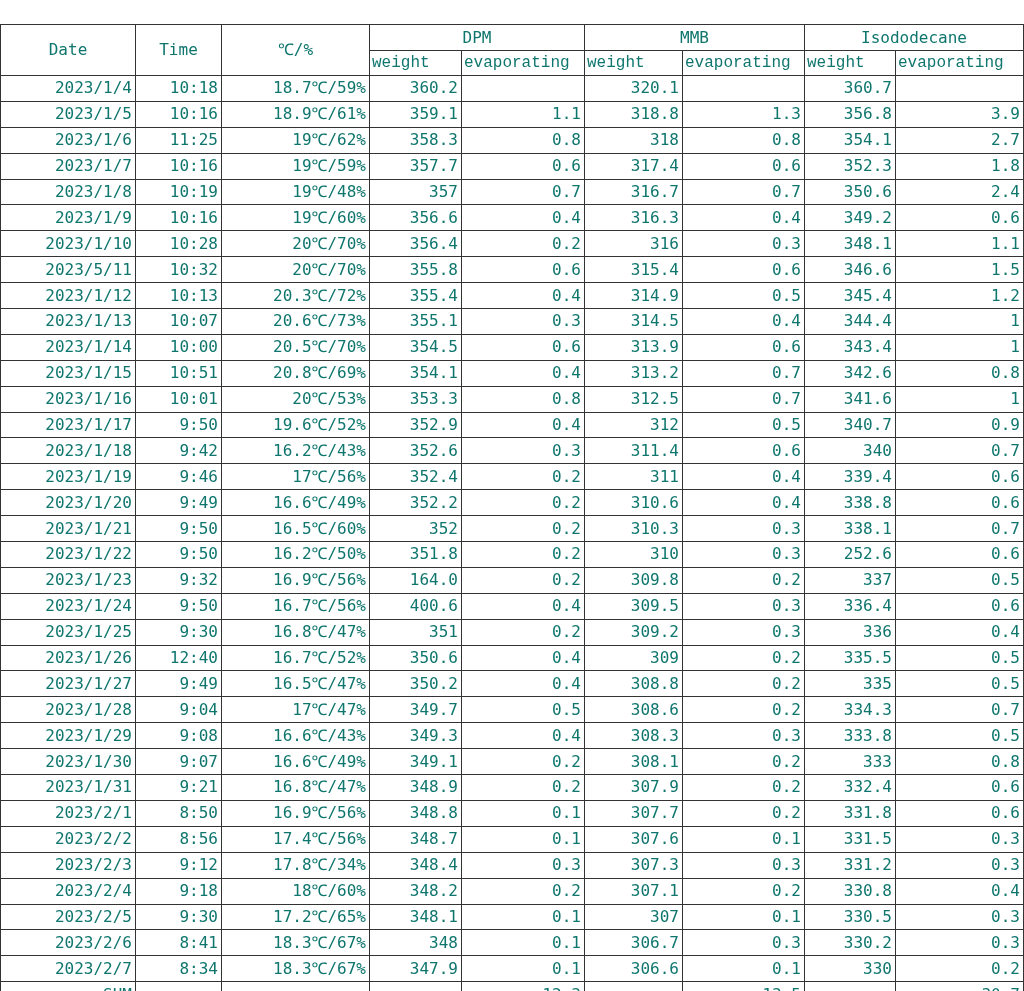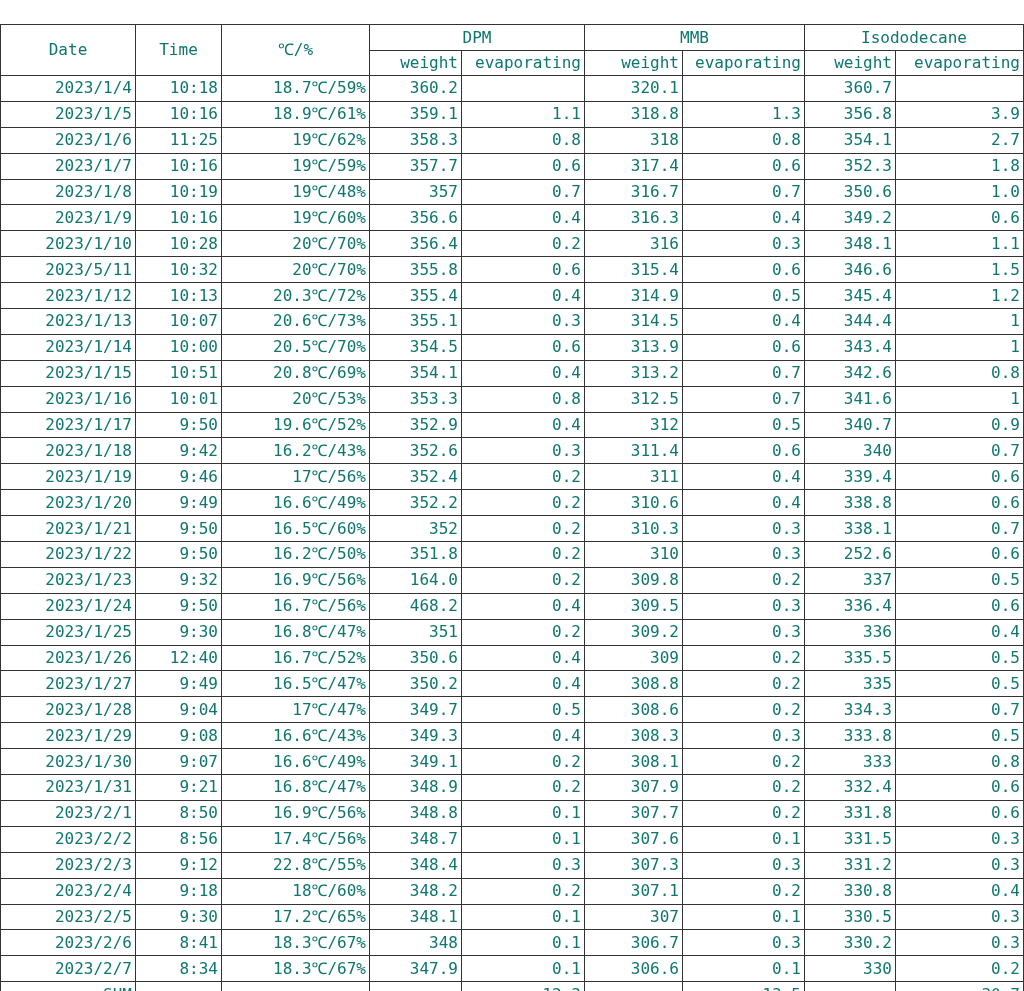--- a/index.html
+++ b/index.html
@@ -17,21 +17,21 @@
   table.sheet td, table.sheet th{
     border:1px solid #333;
     padding:0 3px;
     height:24.9px;
     line-height:24px;
     white-space:nowrap;
     overflow:hidden;
     font-weight:normal;
   }
   table.sheet th{text-align:center;}
-  table.sheet th.sub{text-align:right;padding-left:2px;}
+  table.sheet th.sub{text-align:left;padding-left:2px;font-family:Liberation Mono, monospace;}
   td.num{text-align:right;}
   td.txt{text-align:right;}
   td.ctr{text-align:right;}
   tr.h1 th{height:25px;}
   tr.h2 th{height:24px;}
   th.rowspan{vertical-align:middle;}
 </style>
 </head>
 <body>
 
@@ -112,21 +112,21 @@
       </tr>
       <tr>
         <td class="num">2023/1/8</td>
         <td class="num">10:19</td>
         <td class="txt">19℃/48%</td>
         <td class="num">357</td>
         <td class="num">0.7</td>
         <td class="num">316.7</td>
         <td class="num">0.7</td>
         <td class="num">350.6</td>
-        <td class="num">1.0</td>
+        <td class="num">2.4</td>
       </tr>
       <tr>
         <td class="num">2023/1/9</td>
         <td class="num">10:16</td>
         <td class="txt">19℃/60%</td>
         <td class="num">356.6</td>
         <td class="num">0.4</td>
         <td class="num">316.3</td>
         <td class="num">0.4</td>
         <td class="num">349.2</td>
@@ -283,21 +283,21 @@
         <td class="num">0.2</td>
         <td class="num">309.8</td>
         <td class="num">0.2</td>
         <td class="num">337</td>
         <td class="num">0.5</td>
       </tr>
       <tr>
         <td class="num">2023/1/24</td>
         <td class="num">9:50</td>
         <td class="txt">16.7℃/56%</td>
-        <td class="num">468.2</td>
+        <td class="num">400.6</td>
         <td class="num">0.4</td>
         <td class="num">309.5</td>
         <td class="num">0.3</td>
         <td class="num">336.4</td>
         <td class="num">0.6</td>
       </tr>
       <tr>
         <td class="num">2023/1/25</td>
         <td class="num">9:30</td>
         <td class="txt">16.8℃/47%</td>
@@ -392,21 +392,21 @@
         <td class="num">348.7</td>
         <td class="num">0.1</td>
         <td class="num">307.6</td>
         <td class="num">0.1</td>
         <td class="num">331.5</td>
         <td class="num">0.3</td>
       </tr>
       <tr>
         <td class="num">2023/2/3</td>
         <td class="num">9:12</td>
-        <td class="txt">22.8℃/55%</td>
+        <td class="txt">17.8℃/34%</td>
         <td class="num">348.4</td>
         <td class="num">0.3</td>
         <td class="num">307.3</td>
         <td class="num">0.3</td>
         <td class="num">331.2</td>
         <td class="num">0.3</td>
       </tr>
       <tr>
         <td class="num">2023/2/4</td>
         <td class="num">9:18</td>

